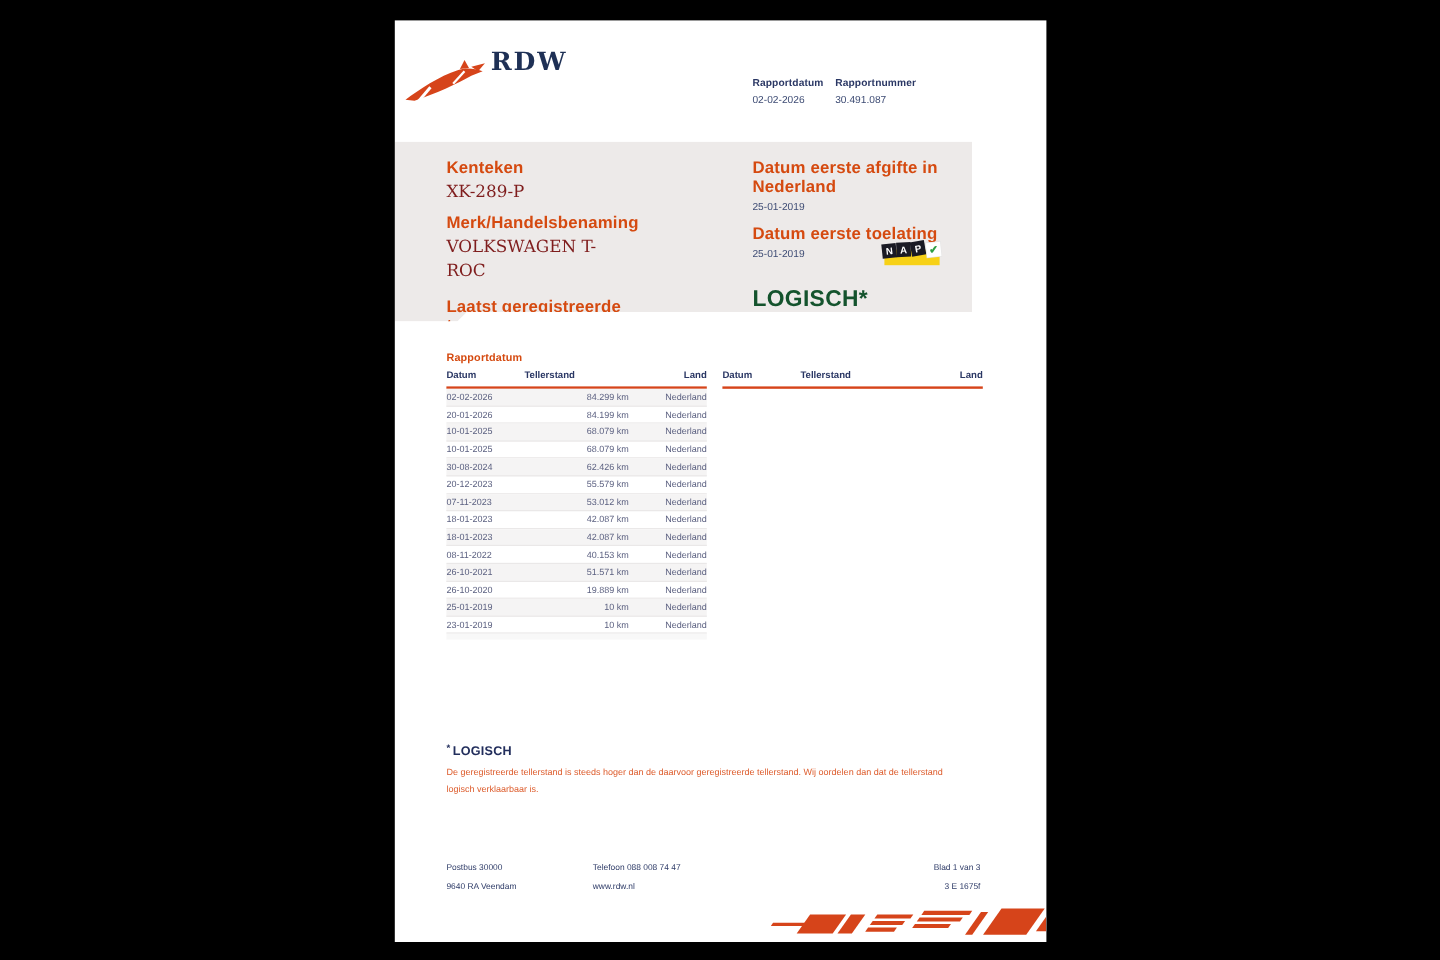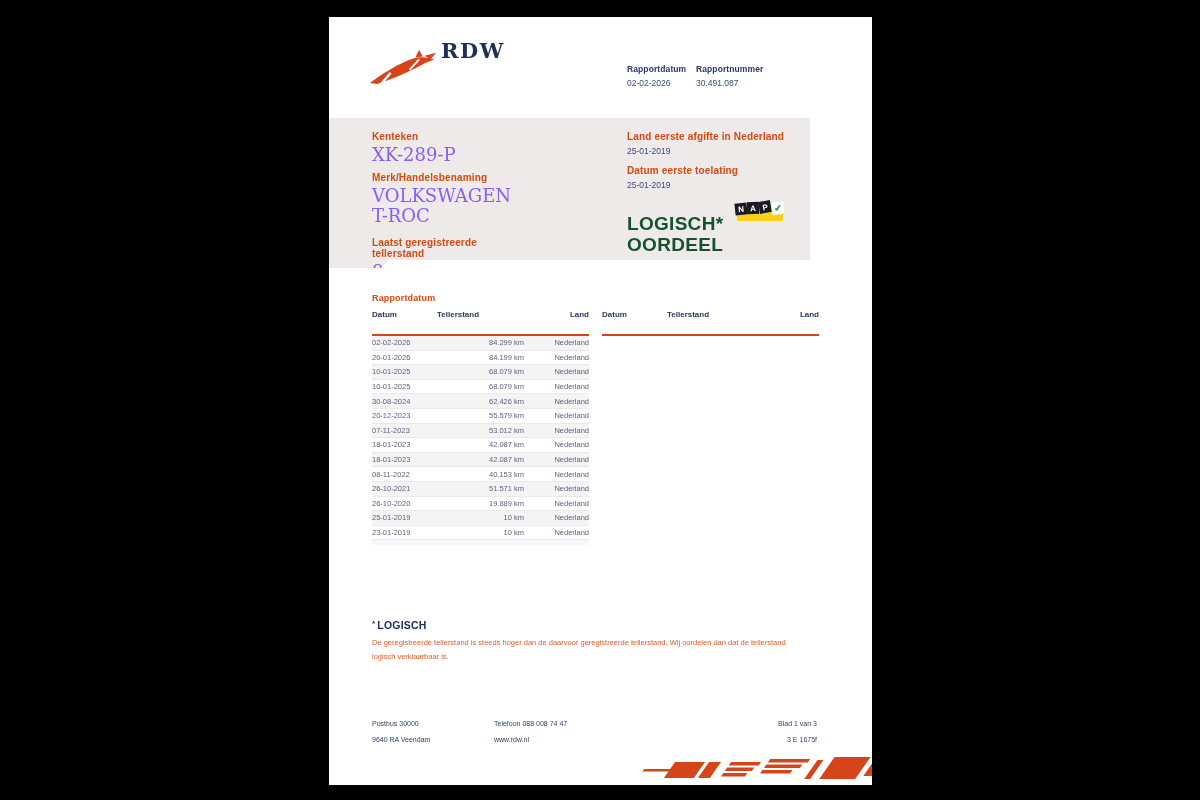--- a/index.html
+++ b/index.html
@@ -5,21 +5,21 @@
   html,body{margin:0;padding:0;}
   body{
     width:1200px;height:800px;background:#000;position:relative;
     font-family:"Liberation Sans", sans-serif;overflow:hidden;
   }
   .page{
     position:absolute;left:329px;top:17px;width:543px;height:768px;
     background:#fff;overflow:hidden;
   }
   
-  .logo-block{position:absolute;left:39px;top:21px;width:160px;height:50px;}
+  .logo-block{position:absolute;left:7px;top:21px;width:160px;height:50px;}
   .logo-plume{position:absolute;left:0;top:9px;}
   .logo-text{
     position:absolute;left:73px;top:0;
     font-family:"DejaVu Serif", serif;font-weight:bold;font-size:21px;
     letter-spacing:1.5px;color:#1E3055;
   }
   .title-block{position:absolute;left:298px;top:26px;width:230px;}
   .doc-title{
     font-family:"DejaVu Serif", serif;font-weight:600;font-size:16.5px;
     color:#E05A1E;line-height:20px;
@@ -29,23 +29,23 @@
   .meta-label{font-size:8.5px;font-weight:bold;color:#2A3764;letter-spacing:.1px;}
   .meta-value{font-size:8.5px;color:#3E4C74;margin-top:4px;}
   
   .summary-box{
     position:absolute;left:0;top:101px;width:481px;height:150px;
     background:#EDEAE9;
     clip-path:polygon(0 0,481px 0,481px 142px,60px 142px,52px 150px,0 150px);
   }
   .sum-left{position:absolute;left:43px;top:13px;width:150px;}
   .sum-right{position:absolute;left:298px;top:13px;width:180px;}
-  .olabel{font-size:10px;font-weight:bold;color:#D54A10;letter-spacing:.15px;}
+  .olabel{font-size:14px;font-weight:bold;color:#D54A10;letter-spacing:.15px;}
   .big-value{
-    font-family:"DejaVu Serif", serif;font-size:18px;color:#8b5cf6;
+    font-family:"DejaVu Serif", serif;font-size:14px;color:#7f1d1d;
     margin:3px 0 7px 0;line-height:20px;
   }
   .merk-value{width:128px;}
   .sm-value{font-size:8.5px;color:#3E4C74;margin:4px 0 9px 0;}
   .oordeel{
     margin-top:23px;font-size:19px;font-weight:bold;color:#14532d;
     letter-spacing:.3px;line-height:21px;
   }
   
   .nap{position:absolute;left:405px;top:82px;width:54px;height:26px;}
@@ -62,22 +62,22 @@
     color:#2E9E44;font-size:9px;font-weight:bold;display:flex;align-items:center;
     justify-content:center;transform:rotate(-6deg);box-shadow:0 0 0 .5px #e5e5e5;
   }
   
   .tables-wrap{position:absolute;left:43px;top:276px;width:447px;}
   .section-title{font-size:9px;font-weight:bold;color:#D54A10;letter-spacing:.15px;margin-bottom:5px;}
   .tables-row{display:flex;}
   .mtable{width:217px;}
   .mtable+.mtable{margin-left:13px;width:217px;}
   .thead{
-    display:flex;height:12px;align-items:center;font-size:8px;font-weight:bold;
-    color:#2A3764;border-bottom:2px solid #D6441A;padding-bottom:14px;
+    display:flex;height:12px;font-size:8px;font-weight:bold;
+    color:#2A3764;border-bottom:2px solid #D6441A;padding-bottom:2px;
   }
   .trow{
     display:flex;height:13.6px;align-items:center;font-size:7.5px;color:#5C6181;
     border-bottom:1px solid #EAE8E8;
   }
   .trow.odd{background:#F5F4F4;}
   .c-datum{width:65px;}
   .c-tellerstand{width:87px;}
   .thead .c-tellerstand{text-align:left;}
   .trow .c-tellerstand{text-align:right;}
@@ -130,21 +130,21 @@
   <div class="summary-box">
     <div class="sum-left">
       <div class="olabel">Kenteken</div>
       <div class="big-value">XK-289-P</div>
       <div class="olabel">Merk/Handelsbenaming</div>
       <div class="big-value merk-value">VOLKSWAGEN T-ROC</div>
       <div class="olabel" style="margin-top:11px;">Laatst geregistreerde tellerstand</div>
       <div class="big-value">84.299 km</div>
     </div>
     <div class="sum-right">
-      <div class="olabel">Land eerste afgifte in Nederland</div>
+      <div class="olabel">Datum eerste afgifte in Nederland</div>
       <div class="sm-value">25-01-2019</div>
       <div class="olabel">Datum eerste toelating</div>
       <div class="sm-value">25-01-2019</div>
       <div class="oordeel">
         <div>LOGISCH*</div>
         <div>OORDEEL</div>
       </div>
     </div>
     <div class="nap">
       <div class="nap-bar"></div>

